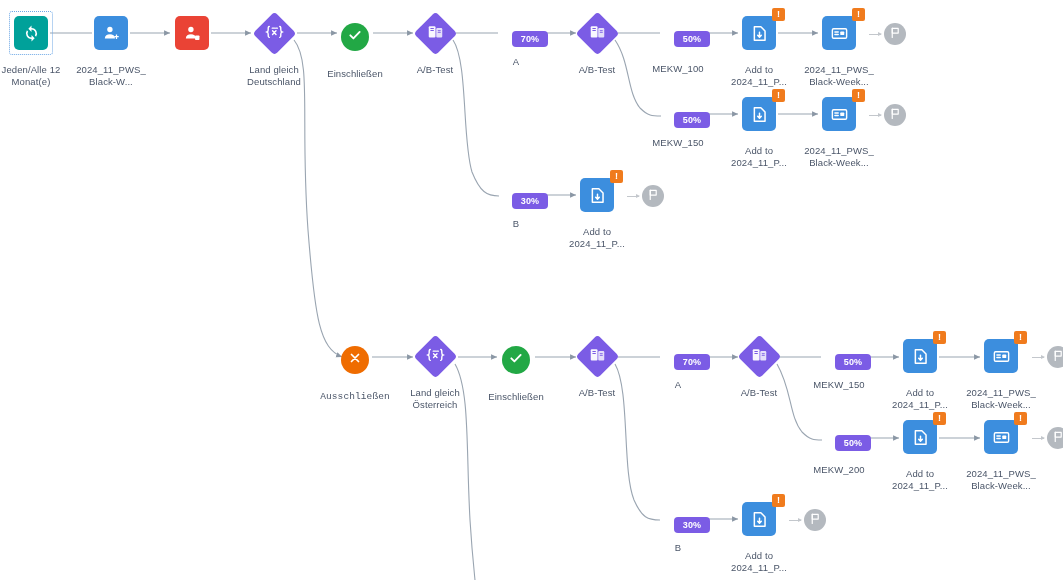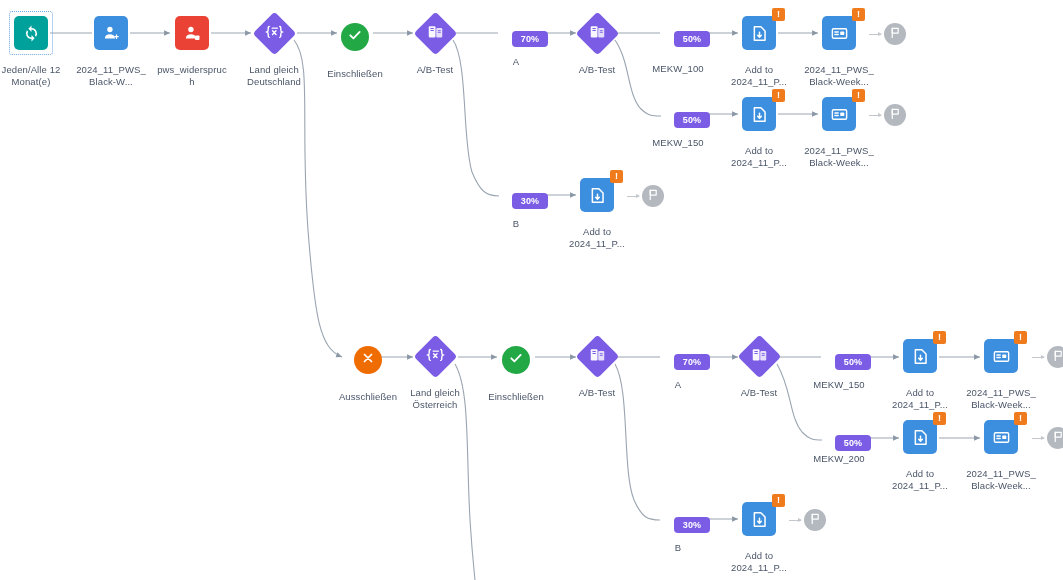--- a/index.html
+++ b/index.html
@@ -181,22 +181,20 @@
           <div class="tile red">
             <span>
               <svg width="19" height="19" viewBox="0 0 24 24" fill="#fff">
                 <circle cx="10" cy="7" r="3.4"></circle>
                 <path d="M3.6 18.4c0-3.5 2.9-5.3 6.4-5.3s6.4 1.8 6.4 5.3z"></path>
                 <rect x="15.2" y="14.6" width="5.6" height="5.6" rx="1"></rect>
               </svg>
             </span>
           </div>
         </div>
-        <div class="lbl">pws_widerspruc
-h</div>
       </div>
       <div class="node" style="left: 274px; top: 16px;">
         <div class="shape-wrap">
           <div class="diamond">
             <span class="dg"><svg width="18" height="18" viewBox="0 0 24 24" fill="none" stroke="#fff" stroke-width="1.9" stroke-linecap="round">
                 <path d="M5 4.5C3.4 4.5 3.6 7 3.6 8.8c0 1.6-.6 2.6-1.6 2.9 1 .3 1.6 1.3 1.6 2.9 0 1.8-.2 4.3 1.4 4.3"></path>
                 <path d="M19 4.5c1.6 0 1.4 2.5 1.4 4.3 0 1.6.6 2.6 1.6 2.9-1 .3-1.6 1.3-1.6 2.9 0 1.8.2 4.3-1.4 4.3"></path>
                 <path d="M9 6.6h3.1M13.6 6.6h2.2M9.4 10.2l4.6 4.8M14 10.2l-4.6 4.8"></path>
               </svg></span>
           </div>
@@ -314,21 +312,21 @@
                 <path d="M5.5 3.5h8.2L19 8.8v11.7H5.5z"></path>
                 <path d="M12 10.5v5.6M12 16.6l2.3-2.4M12 16.6L9.7 14.2"></path>
               </svg>
             </span>
             <span class="badge">!</span>
           </div>
         </div>
         <div class="lbl">Add to
 2024_11_P...</div>
       </div>
-      <div class="node" style="left: 368px; top: 343px;">
+      <div class="node" style="left: 355px; top: 343px; font-family: Liberation Mono, monospace;">
         <div class="shape-wrap">
           <div class="circ orange">
             <span><svg width="14" height="14" viewBox="0 0 24 24" fill="none" stroke="#fff" stroke-width="3" stroke-linecap="round">
                 <path d="M6 6l12 12M18 6L6 18"></path>
               </svg></span>
           </div>
         </div>
         <div class="lbl">Ausschließen</div>
       </div>
       <div class="node" style="left: 435px; top: 339px;">
@@ -462,21 +460,21 @@
 2024_11_P...</div>
       </div>
     </div>
   <div id="pills-layer">
       <div class="node" style="left: 516px; top: 24px;"><span class="pill">70%</span><div class="lbl" style="margin-top: 9px;">A</div></div>
       <div class="node" style="left: 678px; top: 24px;"><span class="pill">50%</span><div class="lbl" style="margin-top: 16px;">MEKW_100</div></div>
       <div class="node" style="left: 678px; top: 105px;"><span class="pill">50%</span><div class="lbl" style="margin-top: 9px;">MEKW_150</div></div>
       <div class="node" style="left: 516px; top: 186px;"><span class="pill">30%</span><div class="lbl" style="margin-top: 9px;">B</div></div>
       <div class="node" style="left: 678px; top: 347px;"><span class="pill">70%</span><div class="lbl" style="margin-top: 9px;">A</div></div>
       <div class="node" style="left: 839px; top: 347px;"><span class="pill">50%</span><div class="lbl" style="margin-top: 9px;">MEKW_150</div></div>
-      <div class="node" style="left: 839px; top: 428px;"><span class="pill">50%</span><div class="lbl" style="margin-top: 2px;">MEKW_200</div></div>
+      <div class="node" style="left: 839px; top: 428px;"><span class="pill">50%</span><div class="lbl" style="margin-top: 13px;">MEKW_200</div></div>
       <div class="node" style="left: 678px; top: 510px;"><span class="pill">30%</span><div class="lbl" style="margin-top: 9px;">B</div></div>
     </div>
   <div id="goals-layer">
       <div style="position: absolute; left: 869px; top: 23px;">
         <span class="goal-arrow" style="left: 0px; top: 11px;"></span>
         <span class="goal" style="left: 15px; top: 0px;">
           <span><svg width="13" height="13" viewBox="0 0 24 24" fill="none" stroke="#fff" stroke-width="2.2" stroke-linecap="round" stroke-linejoin="round">
               <path d="M6 21V4"></path>
               <path d="M6 4.5h11v8.5H6z"></path>
             </svg></span>

